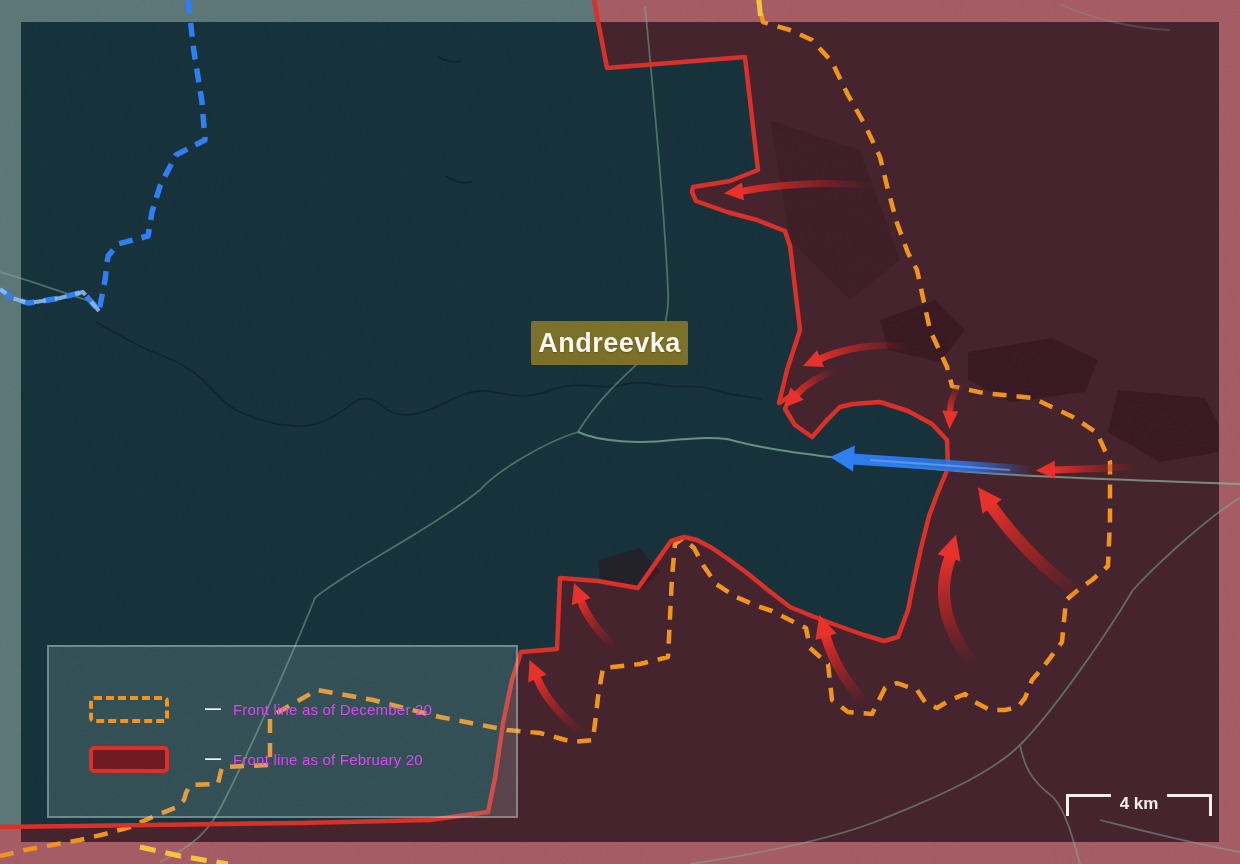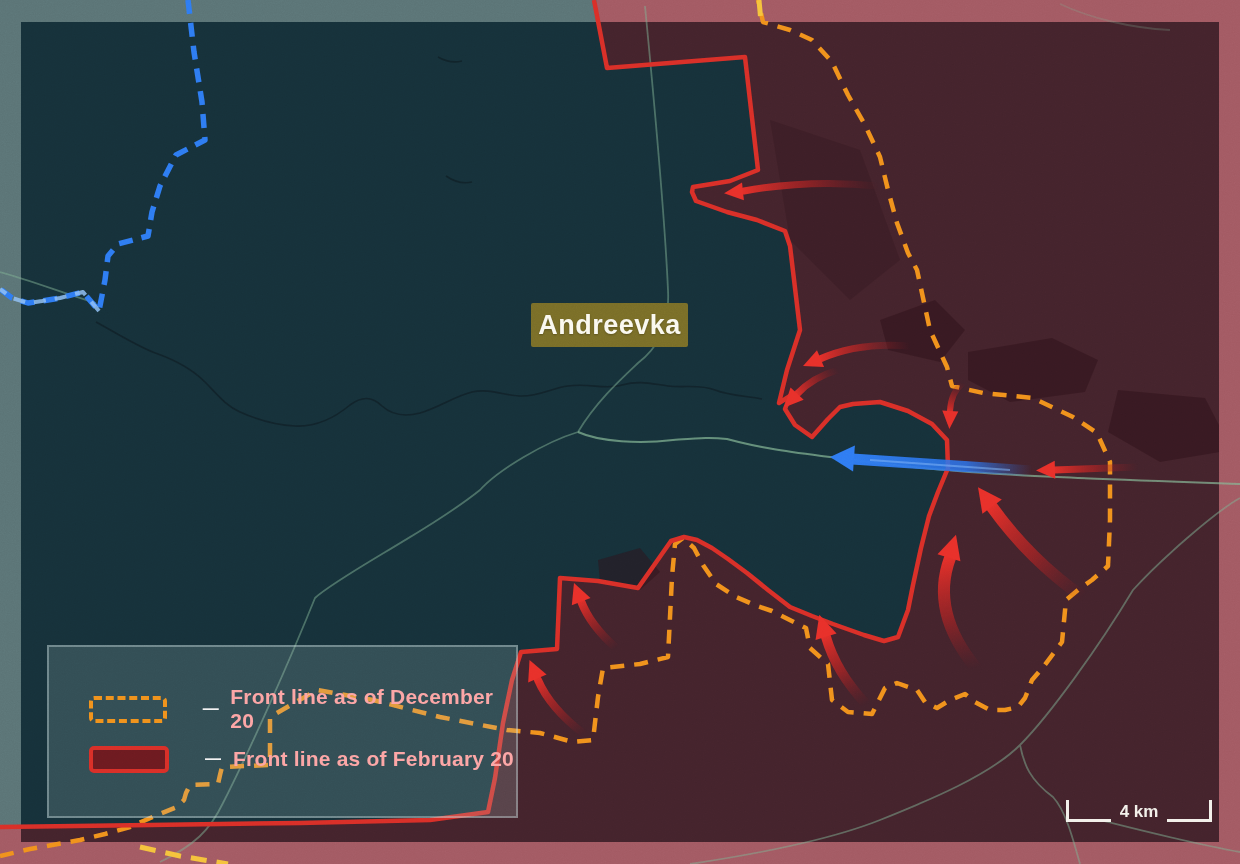--- a/index.html
+++ b/index.html
@@ -2,34 +2,34 @@
 <html style="--ukraine-area: #16313a; --russia-area: #44232c; --frontline-dec: #f0921c; --frontline-jan: #d92f28; --advance-arrow: #e8302a; --counter-arrow: #2b74ec; --label-bg: #7a6e28; --river: #2e7cf2; --frame-teal: #5b7476; --frame-pink: #a35a63; --road: #7fae92;"><head>
 <meta charset="utf-8">
 <style>
   html,body{margin:0;padding:0;background:#000;}
   #stage{position:relative;width:1240px;height:864px;overflow:hidden;
          font-family:"Liberation Sans", sans-serif;background:var(--ukraine-area,#16313a);}
   #mapsvg{position:absolute;left:0;top:0;}
   .place-label{position:absolute;display:flex;align-items:center;justify-content:center;
      background:var(--label-bg,#7a6e28);color:#faf8ef;font-weight:bold;
      letter-spacing:.5px;border-radius:2px;text-shadow:0 1px 2px rgba(0,0,0,.25);}
-  #label-andreevka{left:531px;top:303px;width:157px;height:44px;font-size:27px;}
+  #label-andreevka{left:531px;top:321px;width:157px;height:44px;font-size:27px;}
   #label-kurakhovo{left:1048px;top:488px;width:164px;height:48px;font-size:28px;}
   #legend{position:absolute;left:47px;top:645px;width:471px;height:173px;
      background:rgba(168,195,197,.20);border:2px solid rgba(208,228,230,.38);
      box-sizing:border-box;}
   .legend-row{position:absolute;left:40px;display:flex;align-items:center;height:28px;}
   #legend-row-dec{top:48px;} #legend-row-jan{top:98px;}
   .swatch{width:72px;height:19px;border-radius:5px;box-sizing:content-box;}
   .swatch-dashed{border:4px dashed var(--frontline-dec,#f0921c);background:transparent;}
   .swatch-solid{border:4px solid var(--frontline-jan,#d92f28);background:#6d1a20;}
   .legend-sep{color:#f2f2f2;font-weight:bold;font-size:16px;margin:0 0 0 24px;width:40px;text-align:center;}
-  .legend-label{color:#fca5a5;font-weight:bold;font-size:21px;letter-spacing:.2px;}
+  .legend-label{color:#d946ef;font-weight:normal;font-size:15px;letter-spacing:.2px;}
   #scalebar{position:absolute;left:1066px;top:794px;width:146px;height:28px;
-     display:flex;align-items:flex-end;color:#f2f0ea;}
+     display:flex;align-items:flex-start;color:#f2f0ea;}
   .sb-tick{width:3px;height:22px;background:#f2f0ea;}
   .sb-seg{flex:1;height:3px;background:#f2f0ea;}
   .sb-label{font-size:17px;font-weight:bold;margin:0 9px;white-space:nowrap;}
   #noise{position:absolute;left:0;top:0;pointer-events:none;}
 </style>
 </head>
 <body>
 
 <div id="stage">
 

